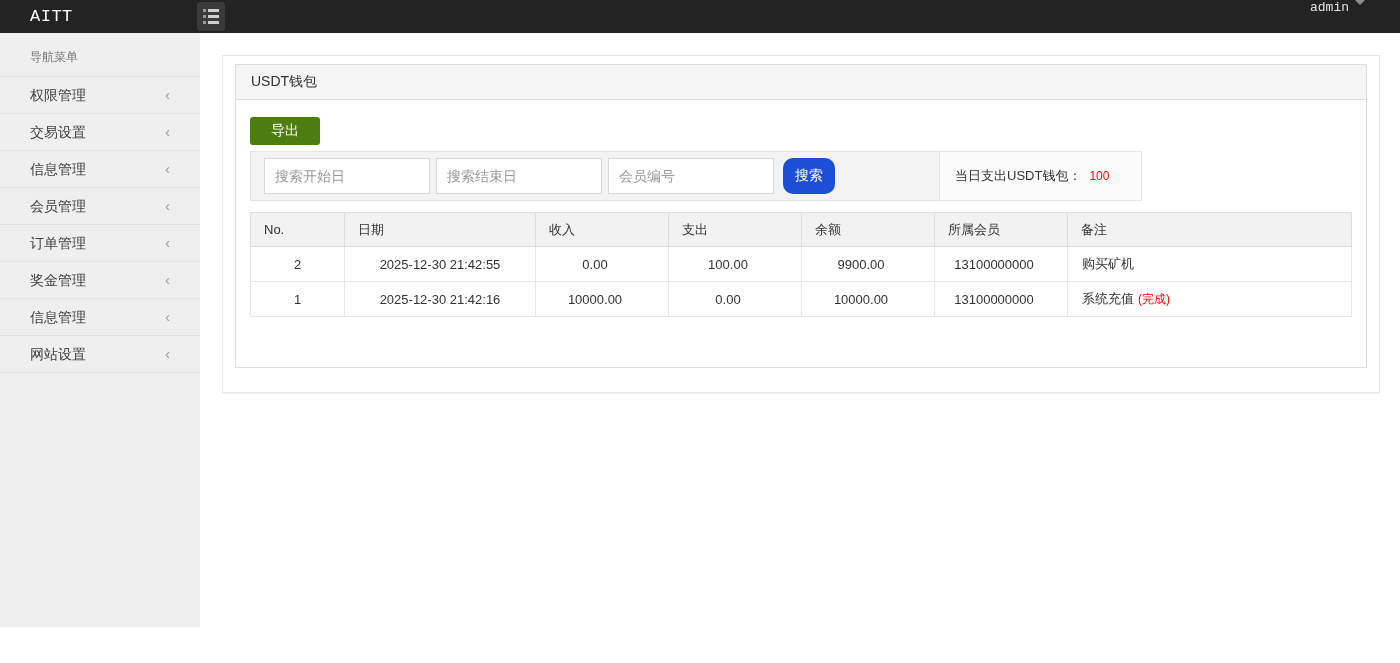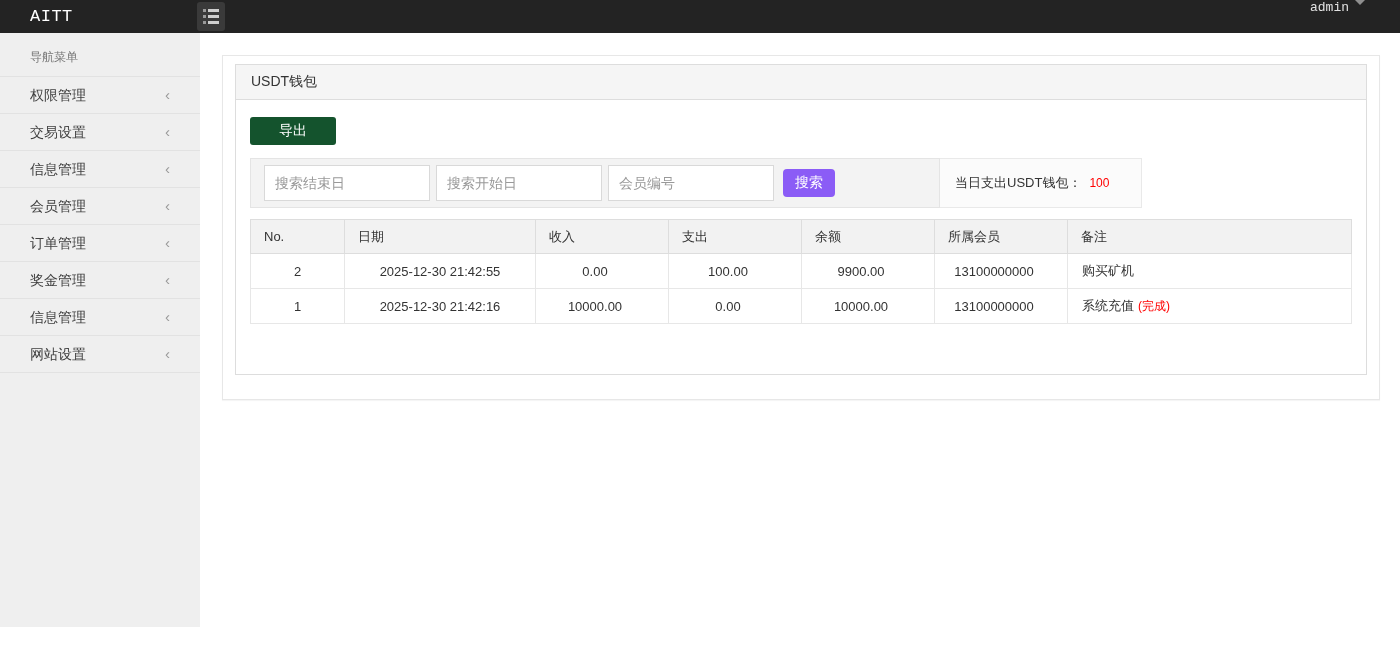--- a/index.html
+++ b/index.html
@@ -36,33 +36,33 @@
   .main { position:absolute; left:200px; top:33px; width:1200px; }
   .wrapper { margin:22px 0 0 22px; width:1158px; background:#fff;
     border:1px solid #e7e7e7; box-shadow:0 1px 1px rgba(0,0,0,.04);
     padding:8px 12px 24px; }
   .panel { border:1px solid #ddd; background:#fff; }
   .panel-header { background:#f5f5f5; border-bottom:1px solid #ddd;
     padding:8px 15px; font-size:14px; color:#333; }
   .panel-body { padding:17px 14px 50px; }
 
   .btn-export { display:inline-block; border:none; cursor:pointer;
-    background:#14532d; color:#fff; font-size:14px; padding:5px 29px;
-    border-radius:3px; margin-bottom:13px; }
+    background:#4d7c0f; color:#fff; font-size:14px; padding:5px 21px;
+    border-radius:3px; margin-bottom:6px; }
 
   
   .filter-strip { display:flex; width:1102px; height:50px; margin-bottom:11px; }
   .search-box { width:690px; background:#f3f3f3; border:1px solid #e4e4e4;
     display:flex; align-items:center; padding-left:13px; }
   .search-box input { width:166px; height:36px; border:1px solid #d9d9d9;
     background:#fff; margin-right:6px; padding:0 10px; font-size:14px; color:#555;
     font-family:inherit; }
   .search-box input::placeholder { color:#999; }
-  .btn-search { width:52px; height:28px; border:none; cursor:pointer;
-    background:#8b5cf6; color:#fff; font-size:14px; border-radius:4px; margin-left:3px; }
+  .btn-search { width:52px; height:36px; border:none; cursor:pointer;
+    background:#1d4ed8; color:#fff; font-size:14px; border-radius:10px; margin-left:3px; }
   .stat-box { border:1px solid #e9e9e9; border-left:none; background:#fbfbfb;
     display:flex; align-items:center; padding-left:15px; font-size:13px; color:#333; }
   .stat-box.s1 { width:210px; }
   .stat-box.s2 { width:202px; }
   .stat-value { color:#ff0000; margin-left:8px; font-size:12px; }
 
   
   table.data { width:1102px; border-collapse:collapse; font-size:13px; color:#333; }
   .data th { background:#f2f2f2; border:1px solid #ddd; height:34px;
     font-weight:normal; text-align:left; padding-left:13px; font-size:13px; }
@@ -140,22 +140,22 @@
 <div class="main">
   <div class="wrapper">
     <div class="panel">
       <div class="panel-header">USDT钱包</div>
       <div class="panel-body">
 
         <button class="btn-export">导出</button>
 
         <div class="filter-strip">
           <div class="search-box">
+            <input type="text" placeholder="搜索开始日" style="">
             <input type="text" placeholder="搜索结束日" style="">
-            <input type="text" placeholder="搜索开始日" style="">
             <input type="text" placeholder="会员编号" style="">
             <button class="btn-search">搜索</button>
           </div>
           <div class="stat-box s2">
             <span>当日支出USDT钱包：</span>
             <span class="stat-value">100</span>
           </div>
         </div>
 
         <table class="data">

